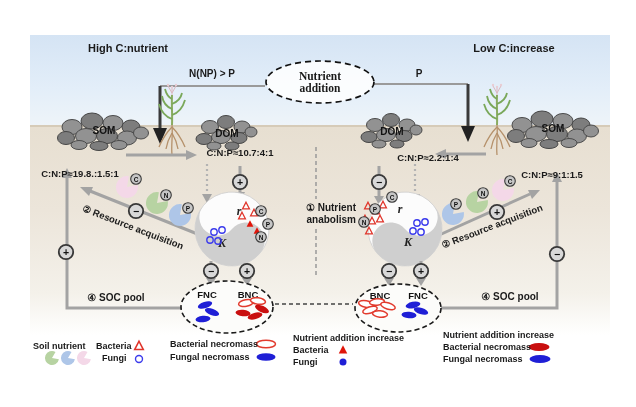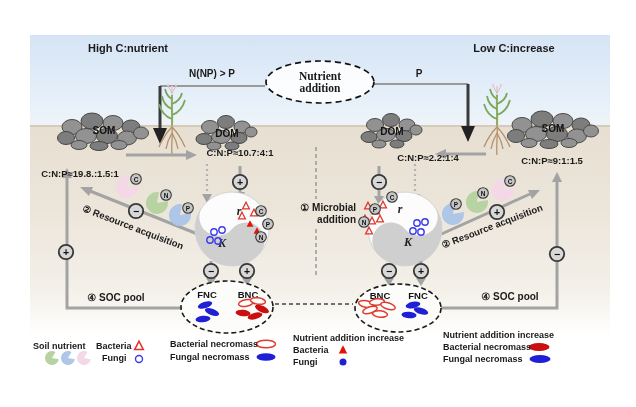--- a/index.html
+++ b/index.html
@@ -423,23 +423,23 @@
 
   <div class="lbl f11" style="left:118px;top:48px;padding-left:20px;">High C:nutrient</div>
   <div class="lbl f11" style="left:514px;top:48px;">Low C:increase</div>
   <div class="lbl f10" style="left:212px;top:73px;">N(NP) &gt; P</div>
   <div class="lbl f10" style="left:419px;top:73px;">P</div>
   <div class="lbl serif wrap" style="left:320px;top:82px;width:66px;">Nutrient addition</div>
 
   <div class="lbl f95" style="left:80px;top:173px;">C:N:P≈19.8.:1.5:1</div>
   <div class="lbl f95" style="left:240px;top:152px;">C:N:P≈10.7:4:1</div>
   <div class="lbl f95" style="left:404px;top:157px;margin-left:24px;">C:N:P≈2.2:1:4</div>
-  <div class="lbl f95" style="left:552px;top:160px;">C:N:P≈9:1:1.5</div>
-
-  <div class="lbl f10 wrap" style="left:316px;top:213px;width:80px;">① Microbial addition</div>
+  <div class="lbl f95" style="left:552px;top:174px;">C:N:P≈9:1:1.5</div>
+
+  <div class="lbl f10 wrap" style="left:316px;top:213px;width:80px;">① Nutrient anabolism</div>
   <div class="lbl f95 rot-l" style="left:133px;top:227px;">② Resource acquisition</div>
   <div class="lbl f95 rot-r" style="left:492px;top:226px;">② Resource acquisition</div>
   <div class="lbl f10" style="left:116px;top:297px;">④ SOC pool</div>
   <div class="lbl f10" style="left:510px;top:296px;">④ SOC pool</div>
 
   <div class="leg" style="left:33px;top:346px;">Soil nutrient</div>
   <div class="leg" style="left:96px;top:346px;">Bacteria</div>
   <div class="leg" style="left:102px;top:358px;">Fungi</div>
   <div class="leg" style="left:170px;top:344px;">Bacterial necromass</div>
   <div class="leg" style="left:170px;top:357px;">Fungal necromass</div>

